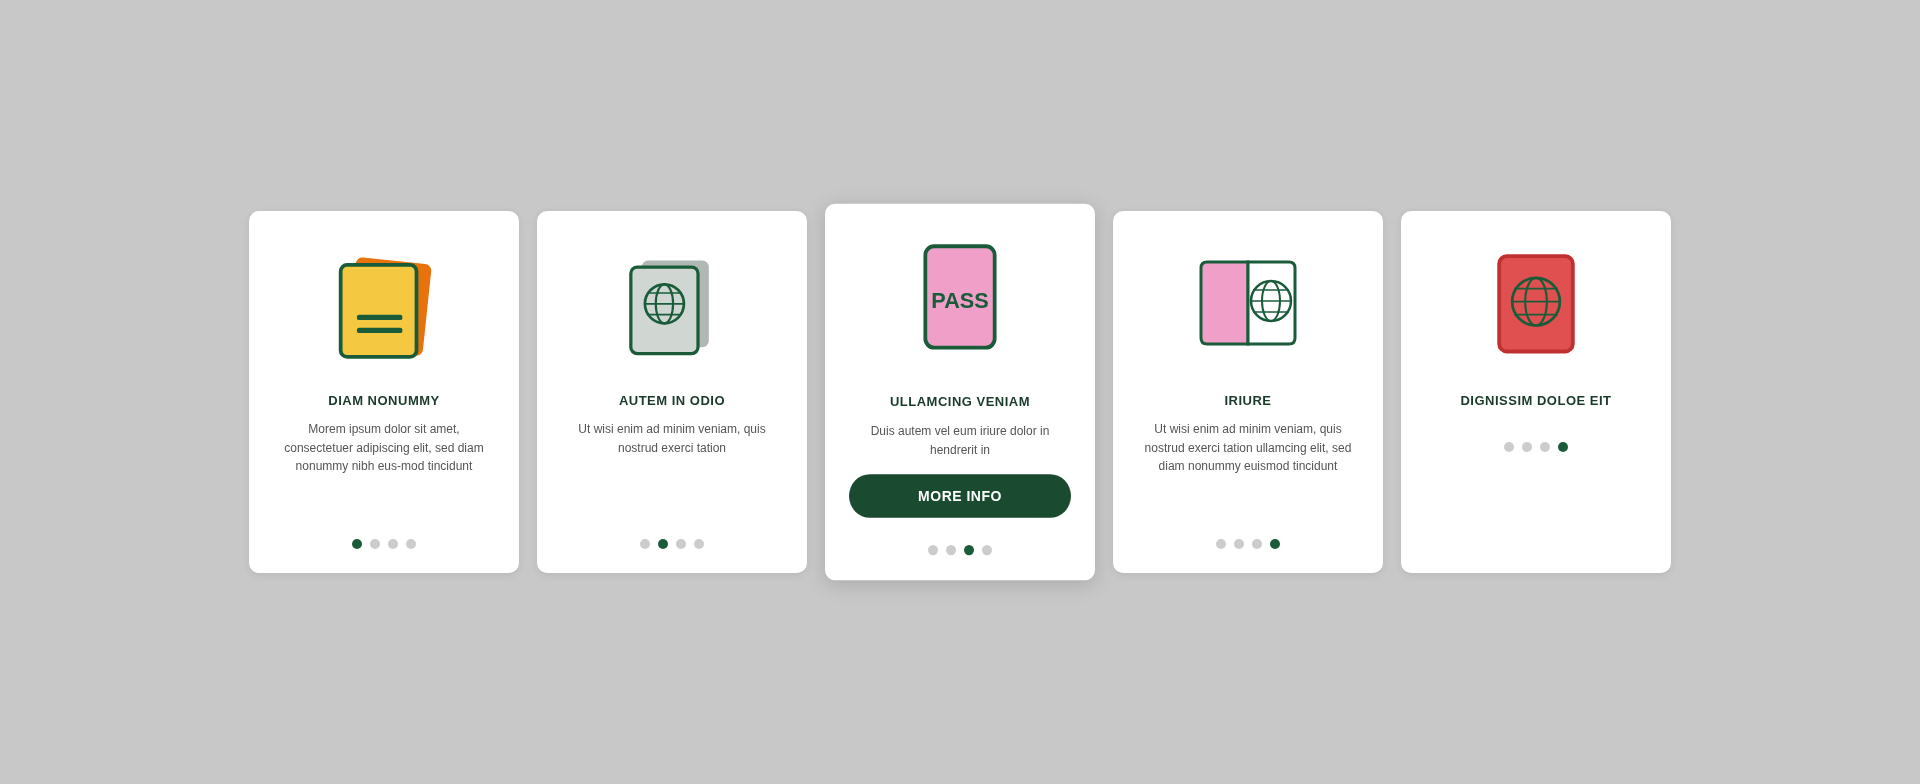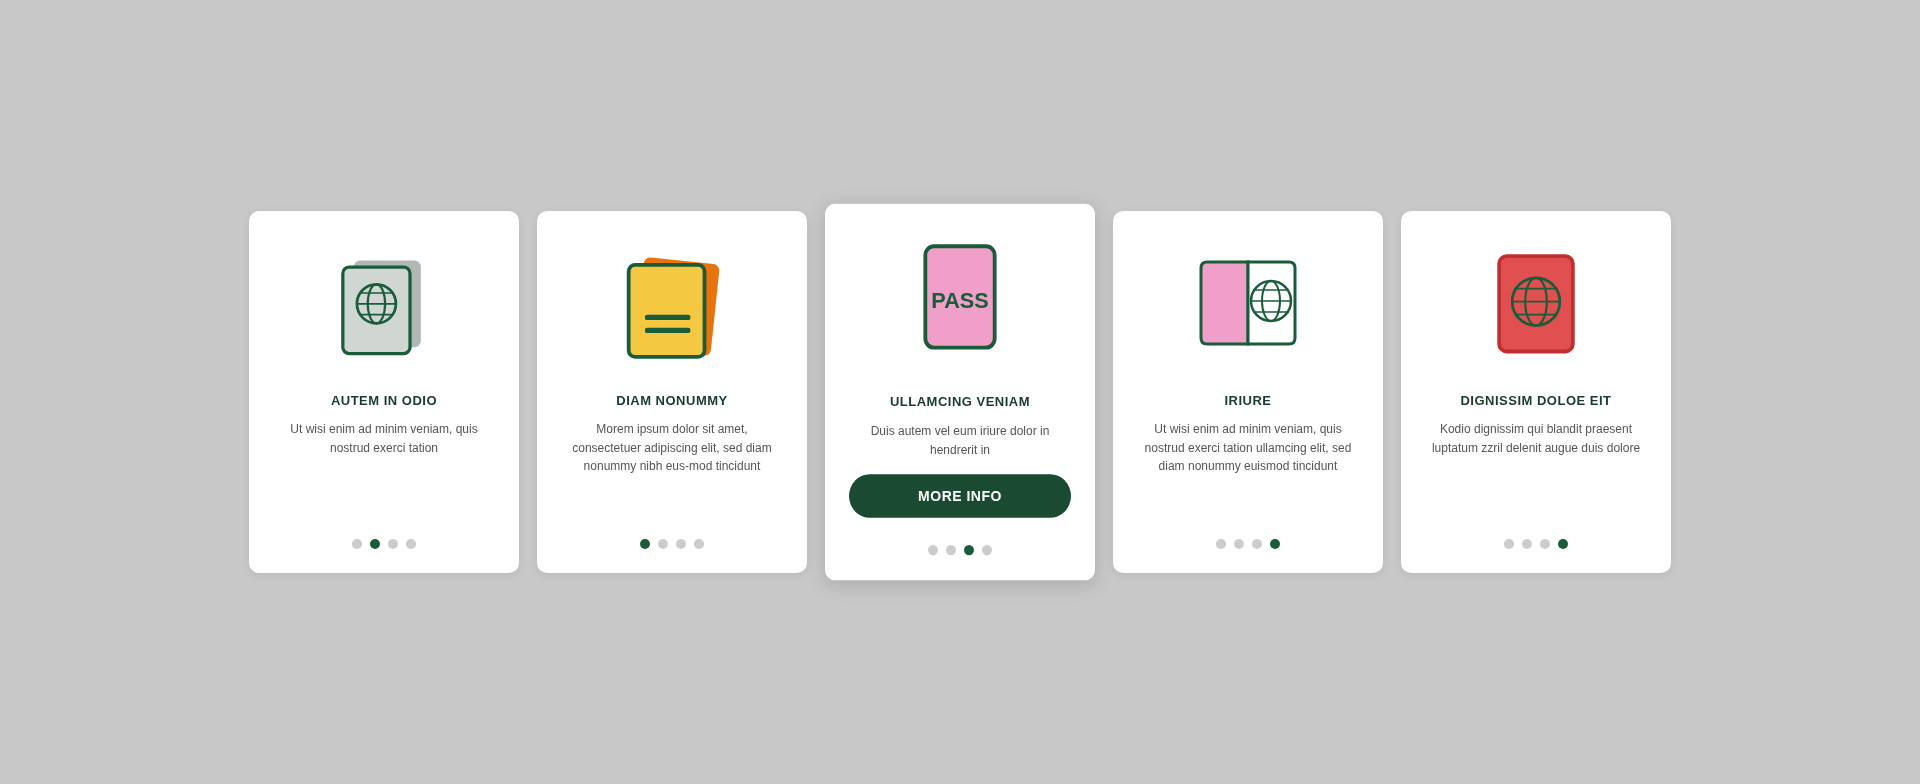--- a/index.html
+++ b/index.html
@@ -99,20 +99,43 @@
     }
   </style>
 </head>
 <body>
 
 <div class="cards-container">
 <div class="card">
       <div class="icon-area">
         <svg viewBox="0 0 120 120" xmlns="http://www.w3.org/2000/svg">
 
+      <rect x="30" y="18" width="70" height="85" rx="6" ry="6" fill="#e8720c" transform="rotate(6, 65, 60)"></rect>
+
+      <rect x="20" y="22" width="70" height="85" rx="6" ry="6" fill="#f5c842"></rect>
+
+      <rect x="35" y="68" width="42" height="5" rx="2" fill="#1a5c3a"></rect>
+      <rect x="35" y="80" width="42" height="5" rx="2" fill="#1a5c3a"></rect>
+
+      <rect x="20" y="22" width="70" height="85" rx="6" ry="6" fill="none" stroke="#1a5c3a" stroke-width="3.5"></rect>
+    </svg>
+      </div>
+      <div class="card-title">DIAM NONUMMY</div>
+      <div class="card-text">Morem ipsum dolor sit amet, consectetuer adipiscing elit, sed diam nonummy nibh eus-mod tincidunt</div>
+      <div class="dots">
+        <div class="dot active"></div>
+        <div class="dot"></div>
+        <div class="dot"></div>
+        <div class="dot"></div>
+      </div>
+    </div>
+    <div class="card">
+      <div class="icon-area">
+        <svg viewBox="0 0 120 120" xmlns="http://www.w3.org/2000/svg">
+
       <rect x="32" y="18" width="62" height="80" rx="6" ry="6" fill="#b0b8b4"></rect>
 
       <rect x="22" y="24" width="62" height="80" rx="6" ry="6" fill="#d0d6d2"></rect>
       <rect x="22" y="24" width="62" height="80" rx="6" ry="6" fill="none" stroke="#1a5c3a" stroke-width="3"></rect>
 
       <circle cx="53" cy="58" r="18" fill="none" stroke="#1a5c3a" stroke-width="2.5"></circle>
       <ellipse cx="53" cy="58" rx="8" ry="18" fill="none" stroke="#1a5c3a" stroke-width="2"></ellipse>
       <line x1="35" y1="58" x2="71" y2="58" stroke="#1a5c3a" stroke-width="1.5"></line>
       <line x1="37" y1="48" x2="69" y2="48" stroke="#1a5c3a" stroke-width="1.5"></line>
       <line x1="37" y1="68" x2="69" y2="68" stroke="#1a5c3a" stroke-width="1.5"></line>
@@ -120,43 +143,20 @@
       </div>
       <div class="card-title">AUTEM IN ODIO</div>
       <div class="card-text">Ut wisi enim ad minim veniam, quis nostrud exerci tation</div>
       <div class="dots">
         <div class="dot"></div>
         <div class="dot active"></div>
         <div class="dot"></div>
         <div class="dot"></div>
       </div>
     </div>
-    <div class="card">
-      <div class="icon-area">
-        <svg viewBox="0 0 120 120" xmlns="http://www.w3.org/2000/svg">
-
-      <rect x="30" y="18" width="70" height="85" rx="6" ry="6" fill="#e8720c" transform="rotate(6, 65, 60)"></rect>
-
-      <rect x="20" y="22" width="70" height="85" rx="6" ry="6" fill="#f5c842"></rect>
-
-      <rect x="35" y="68" width="42" height="5" rx="2" fill="#1a5c3a"></rect>
-      <rect x="35" y="80" width="42" height="5" rx="2" fill="#1a5c3a"></rect>
-
-      <rect x="20" y="22" width="70" height="85" rx="6" ry="6" fill="none" stroke="#1a5c3a" stroke-width="3.5"></rect>
-    </svg>
-      </div>
-      <div class="card-title">DIAM NONUMMY</div>
-      <div class="card-text">Morem ipsum dolor sit amet, consectetuer adipiscing elit, sed diam nonummy nibh eus-mod tincidunt</div>
-      <div class="dots">
-        <div class="dot active"></div>
-        <div class="dot"></div>
-        <div class="dot"></div>
-        <div class="dot"></div>
-      </div>
-    </div>
     <div class="card active">
       <div class="icon-area">
         <svg viewBox="0 0 120 120" xmlns="http://www.w3.org/2000/svg">
 
       <rect x="28" y="10" width="64" height="90" rx="8" ry="8" fill="#f0a0c8"></rect>
       <rect x="28" y="10" width="64" height="90" rx="8" ry="8" fill="none" stroke="#1a5c3a" stroke-width="3.5"></rect>
 
       <text x="60" y="65" font-family="Arial" font-weight="900" font-size="20" fill="#1a5c3a" text-anchor="middle">PASS</text>
     </svg>
       </div>
@@ -203,21 +203,20 @@
       <rect x="26" y="14" width="68" height="88" rx="7" ry="7" fill="none" stroke="#c03030" stroke-width="3.5"></rect>
 
       <circle cx="60" cy="56" r="22" fill="none" stroke="#1a5c3a" stroke-width="2.5"></circle>
       <ellipse cx="60" cy="56" rx="10" ry="22" fill="none" stroke="#1a5c3a" stroke-width="2"></ellipse>
       <line x1="38" y1="56" x2="82" y2="56" stroke="#1a5c3a" stroke-width="1.5"></line>
       <line x1="40" y1="44" x2="80" y2="44" stroke="#1a5c3a" stroke-width="1.5"></line>
       <line x1="40" y1="68" x2="80" y2="68" stroke="#1a5c3a" stroke-width="1.5"></line>
     </svg>
       </div>
       <div class="card-title">DIGNISSIM DOLOE EIT</div>
-      <div class="card-text">Kodio dignissim qui blandit praesent luptatum zzril delenit augue duis dolore</div>
       <div class="dots">
         <div class="dot"></div>
         <div class="dot"></div>
         <div class="dot"></div>
         <div class="dot active"></div>
       </div>
     </div>
   </div>
 
 </body></html>

